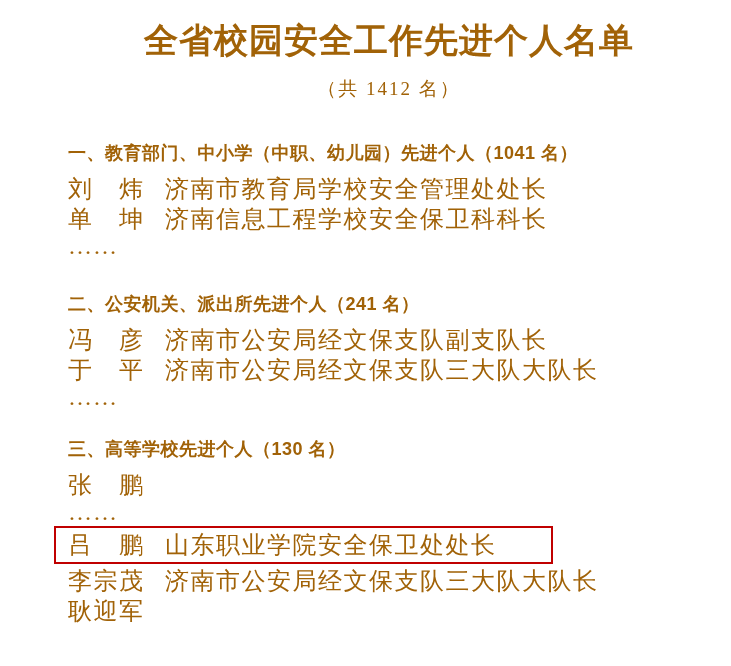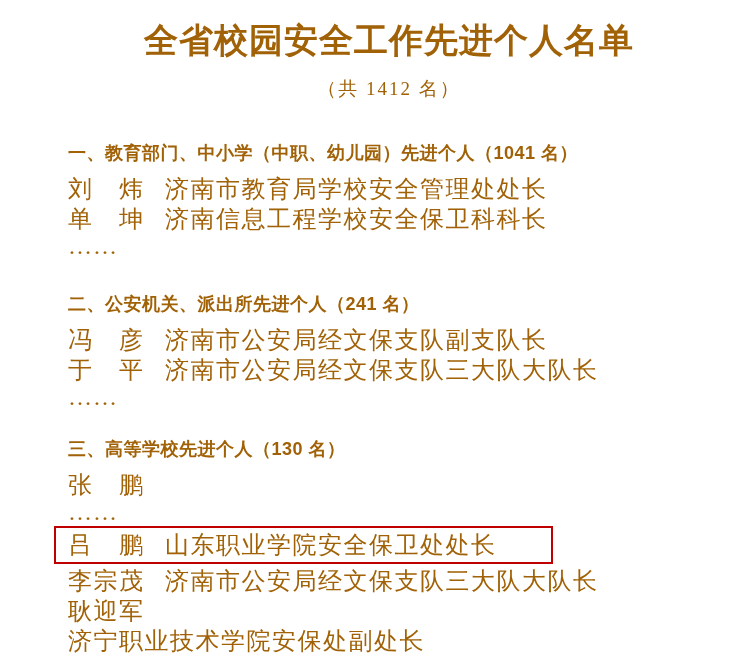--- a/index.html
+++ b/index.html
@@ -141,19 +141,18 @@
           <span class="pos">山东职业学院安全保卫处处长</span>
         </div>
         <div class="row">
           <span class="name">李宗茂</span>
           <span class="pos">济南市公安局经文保支队三大队大队长</span>
         </div>
         <div class="row">
           <span class="name">耿迎军</span>
         </div>
         <div class="row">
-          <span class="pos">济宁职业技术学院安保处副处长</span>
         </div>
       </div>
     </div>
 
   </div>
 </div>
 
 </body></html>

